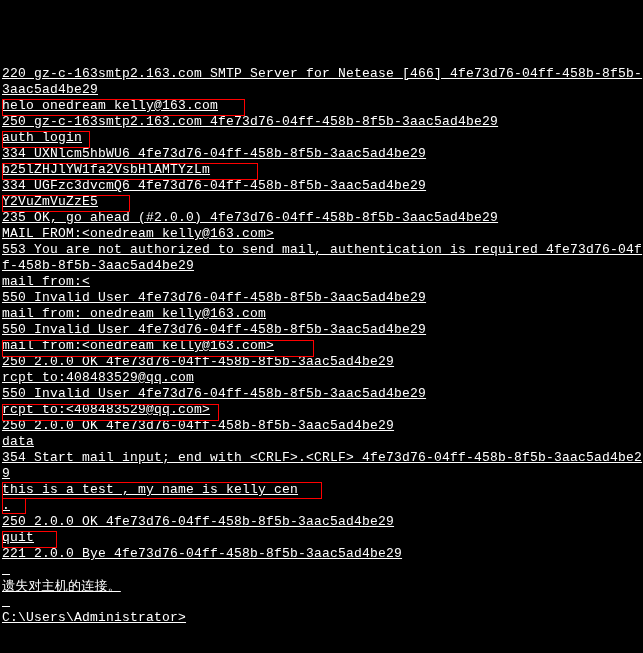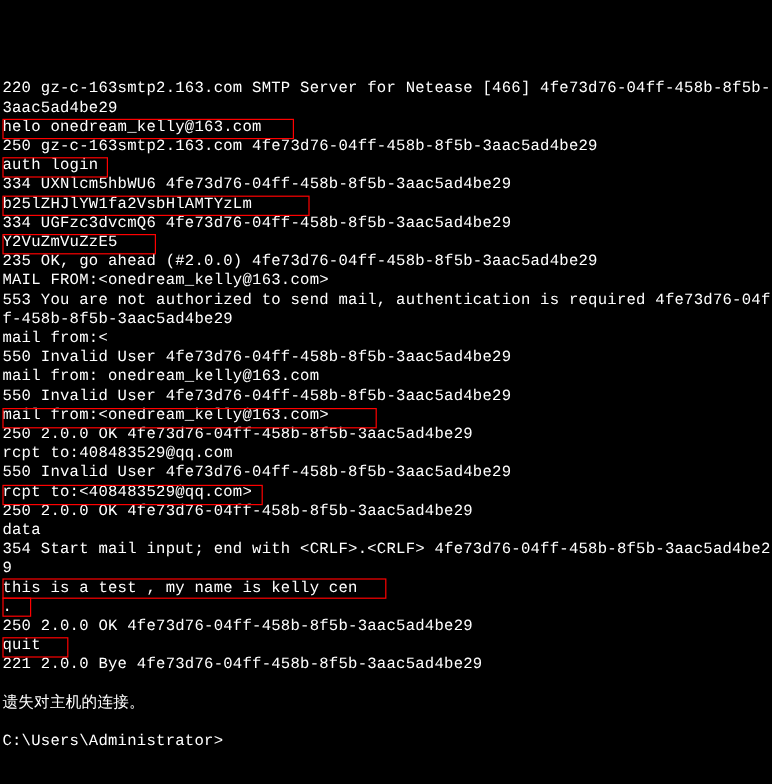--- a/index.html
+++ b/index.html
@@ -9,21 +9,21 @@
       font-size: 13px;
       line-height: 16px;
       color: #fff;
       white-space: pre;
       width: 643px;
       height: 653px;
       overflow: hidden;
       letter-spacing: 0.2px;
       padding: 2px 0 0 2px;
     }
-    .term { position: relative; }
+    .term { position: relative; text-decoration: underline; }
     .line { display: block; position: relative; white-space: pre; }
     .box {
       border: 1px solid #ff0000;
       display: inline-block;
       position: absolute;
       pointer-events: none;
     }
     .chn { font-family: "SimSun", "NSimSun", monospace; }
   </style>
 </head>

